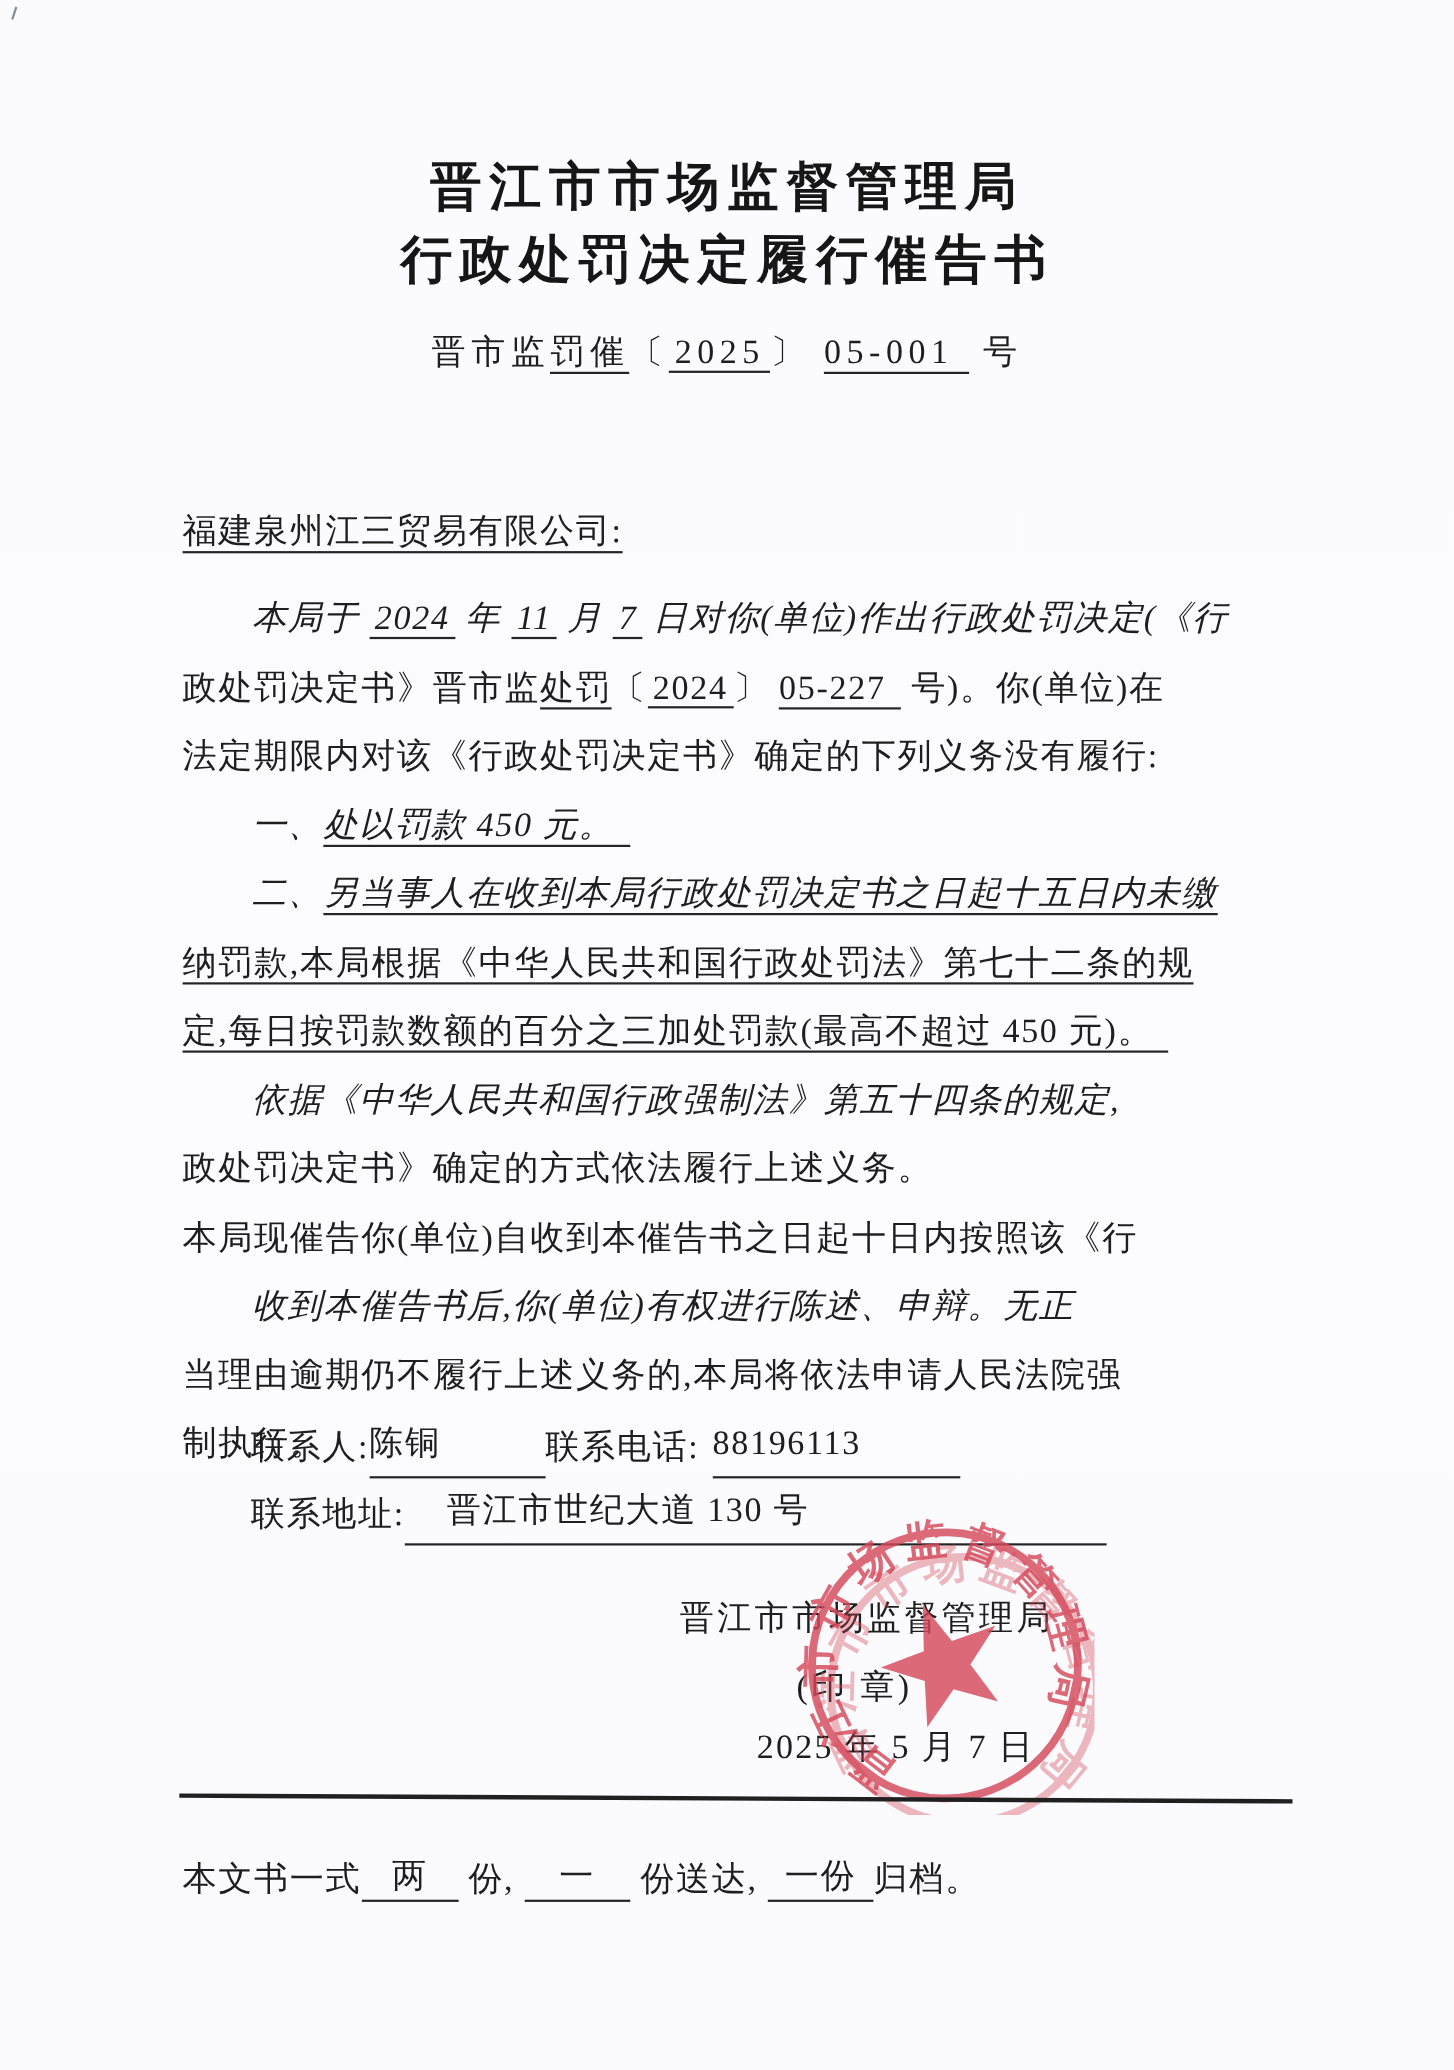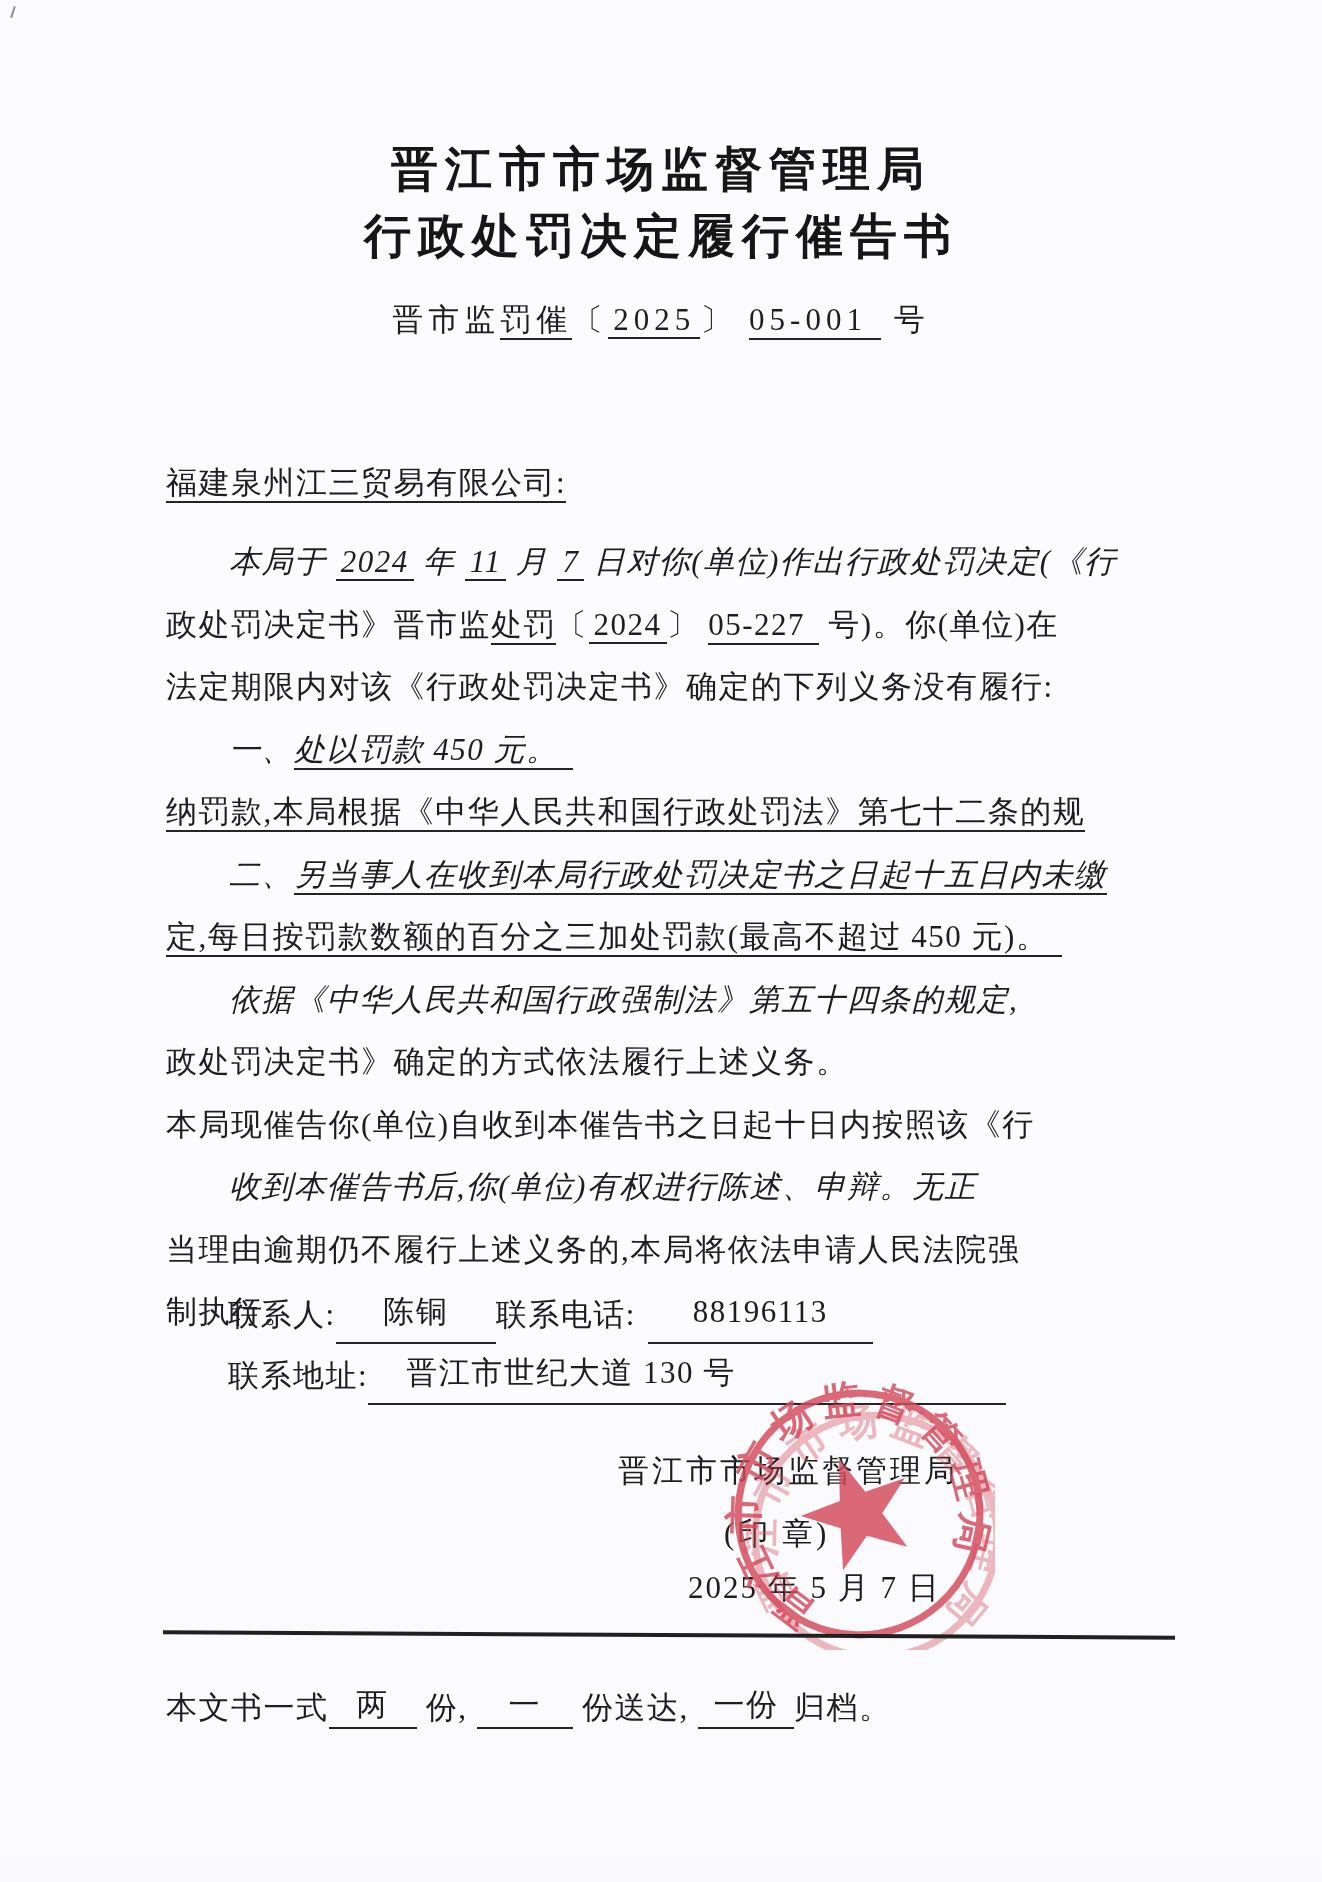--- a/index.html
+++ b/index.html
@@ -38,21 +38,21 @@
     font-size:31px;line-height:62.5px;letter-spacing:1.5px;
   }
   .line{white-space:nowrap;}
   .indent{padding-left:63px;font-style:italic;}
   .contact-block{
     position:absolute;left:228px;top:1283px;
     font-size:31px;line-height:58px;letter-spacing:1.5px;white-space:nowrap;
   }
   .blank{
     display:inline-block;border-bottom:2.5px solid #242424;
-    text-align:center;vertical-align:bottom;padding-bottom:1px;
+    vertical-align:bottom;padding-bottom:1px;
   }
   .w-person{min-width:160px;}
   .w-phone{min-width:225px;margin-left:12px;}
   .w-addr{min-width:600px;text-align:left;padding-left:38px;}
   .sig-org{position:absolute;left:618px;top:1450px;font-size:31px;letter-spacing:3px;white-space:nowrap;}
   .sig-note{position:absolute;left:724px;top:1513px;font-size:31px;letter-spacing:3px;white-space:nowrap;}
   .sig-date{position:absolute;left:688px;top:1567px;font-size:31px;letter-spacing:2px;white-space:nowrap;}
   .separator{
     position:absolute;left:163px;top:1633px;width:1012px;height:4px;
     background:#202020;transform:rotate(0.3deg);
@@ -85,22 +85,22 @@
 
   <div class="docno"><span>晋市监</span><span class="u">罚催</span><span>〔</span><span class="u u-num">2025</span><span>〕</span> <span class="u u-tail">05-001</span> <span>号</span></div>
 
   <div class="recipient-line"><span class="u">福建泉州江三贸易有限公司:</span></div>
 
   <div class="body-block">
     <div class="line indent"><span>本局于</span> <span class="u u-num">2024</span> <span>年</span> <span class="u u-num">11</span> <span>月</span> <span class="u u-num">7</span> <span>日对你(单位)作出行政处罚决定(《行</span></div>
     <div class="line"><span>政处罚决定书》晋市监</span><span class="u">处罚</span><span>〔</span><span class="u u-num">2024</span><span>〕</span> <span class="u u-tail">05-227</span> <span>号)。你(单位)在</span></div>
     <div class="line">法定期限内对该《行政处罚决定书》确定的下列义务没有履行:</div>
     <div class="line indent"><span>一、</span><span class="u u-tail">处以罚款 450 元。</span></div>
+    <div class="line indent"><span>二、</span><span class="u">另当事人在收到本局行政处罚决定书之日起十五日内未缴</span></div>
     <div class="line"><span class="u">纳罚款,本局根据《中华人民共和国行政处罚法》第七十二条的规</span></div>
-    <div class="line indent"><span>二、</span><span class="u">另当事人在收到本局行政处罚决定书之日起十五日内未缴</span></div>
     <div class="line"><span class="u u-tail">定,每日按罚款数额的百分之三加处罚款(最高不超过 450 元)。</span></div>
     <div class="line indent">依据《中华人民共和国行政强制法》第五十四条的规定,</div>
     <div class="line">政处罚决定书》确定的方式依法履行上述义务。</div>
     <div class="line">本局现催告你(单位)自收到本催告书之日起十日内按照该《行</div>
     <div class="line indent">收到本催告书后,你(单位)有权进行陈述、申辩。无正</div>
     <div class="line">当理由逾期仍不履行上述义务的,本局将依法申请人民法院强</div>
     <div class="line">制执行。</div>
   </div>
 
   <div class="contact-block">

